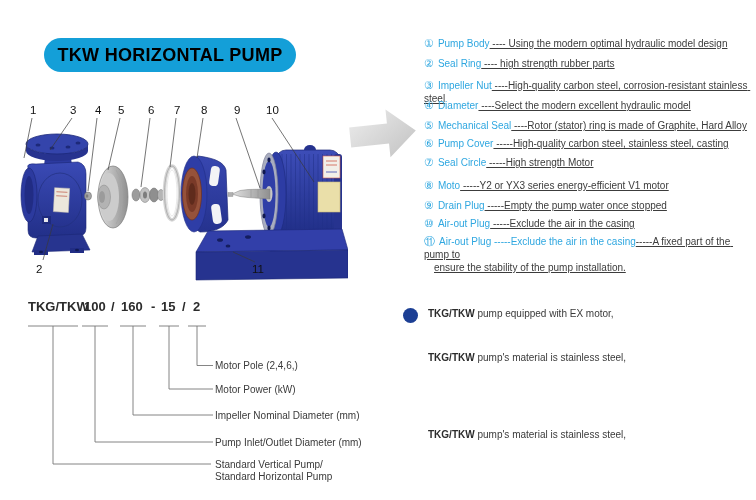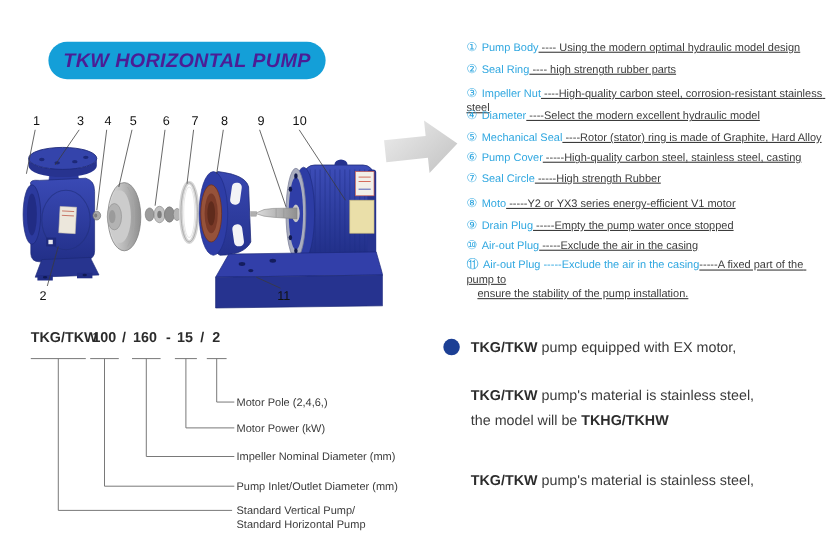--- a/index.html
+++ b/index.html
@@ -2,21 +2,21 @@
 <html><head>
 <meta charset="utf-8">
 <style>
   html,body{margin:0;padding:0;background:#fff;}
   .page{position:relative;width:756px;height:500px;background:#fff;overflow:hidden;
         font-family:"Liberation Sans",sans-serif;}
 
   
   .banner{position:absolute;left:44px;top:38px;width:252px;height:34px;background:#149fd8;
           border-radius:17px;display:flex;align-items:center;justify-content:center;
-          color:#4c1d95;font-weight:bold;font-size:18px;letter-spacing:.3px;font-style:italic;}
+          color:#000000;font-weight:bold;font-size:18px;letter-spacing:.3px;}
 
   
   .diagram{position:absolute;left:8px;top:100px;}
   .arrow{position:absolute;left:348px;top:98px;}
   .callout{font:11.5px "Liberation Sans",sans-serif;fill:#111;}
   .leader{stroke:#3a3a3a;stroke-width:.7;fill:none;}
 
   
   .part{position:absolute;left:424px;width:334px;font-size:10px;line-height:13px;color:#3c3c3c;}
   .badge{color:#2fa7e0;font-size:11px;margin-right:4px;}
@@ -26,21 +26,21 @@
 
   
   .nomen{position:absolute;left:20px;top:295px;}
   .mtok{font:bold 13px "Liberation Sans",sans-serif;fill:#2b2b2b;}
   .mlabel{font:10px "Liberation Sans",sans-serif;fill:#3a3a3a;}
   .mline{stroke:#777;stroke-width:.9;fill:none;}
 
   
   .bullet{position:absolute;left:403px;top:308px;width:15px;height:15px;border-radius:50%;
           background:#1c3f94;}
-  .exline{position:absolute;left:428px;font-size:13px;color:#3a3a3a;white-space:pre;}
+  .exline{position:absolute;left:428px;font-size:10px;color:#3a3a3a;white-space:pre;}
   .exline b{color:#2c2c2c;}
 </style>
 </head>
 <body>
 
 <div class="page">
 
   <div class="banner">TKW HORIZONTAL PUMP</div>
 
   <svg class="diagram" width="340" height="195" viewBox="0 0 340 195">
@@ -198,21 +198,21 @@
     </defs>
     <polygon points="2,26 40,26 40,12 68,36 40,60 40,46 2,46" fill="url(#gradArrow)" transform="rotate(-6 35 36)"></polygon>
   </svg>
 
   <div class="part" style="top:37px"><span class="badge">①</span><span class="pname">Pump Body</span><span class="pdesc"> ---- Using the modern optimal hydraulic model design</span></div>
   <div class="part" style="top:57px"><span class="badge">②</span><span class="pname">Seal Ring</span><span class="pdesc"> ---- high strength rubber parts</span></div>
   <div class="part" style="top:79px"><span class="badge">③</span><span class="pname">Impeller Nut</span><span class="pdesc"> ----High-quality carbon steel, corrosion-resistant stainless steel</span></div>
   <div class="part" style="top:99px"><span class="badge">④</span><span class="pname">Diameter</span><span class="pdesc"> ----Select the modern excellent hydraulic model</span></div>
   <div class="part" style="top:119px"><span class="badge">⑤</span><span class="pname">Mechanical Seal</span><span class="pdesc"> ----Rotor (stator) ring is made of Graphite, Hard Alloy</span></div>
   <div class="part" style="top:137px"><span class="badge">⑥</span><span class="pname">Pump Cover</span><span class="pdesc"> -----High-quality carbon steel, stainless steel, casting</span></div>
-  <div class="part" style="top:156px"><span class="badge">⑦</span><span class="pname">Seal Circle</span><span class="pdesc"> -----High strength Rubber</span></div>
+  <div class="part" style="top:156px"><span class="badge">⑦</span><span class="pname">Seal Circle</span><span class="pdesc"> -----High strength Motor</span></div>
   <div class="part" style="top:179px"><span class="badge">⑧</span><span class="pname">Moto</span><span class="pdesc"> -----Y2 or YX3 series energy-efficient V1 motor</span></div>
   <div class="part" style="top:199px"><span class="badge">⑨</span><span class="pname">Drain Plug</span><span class="pdesc"> -----Empty the pump water once stopped</span></div>
   <div class="part" style="top:217px"><span class="badge">⑩</span><span class="pname">Air-out Plug</span><span class="pdesc"> -----Exclude the air in the casing</span></div>
   <div class="part" style="top:235px"><span class="badge">⑪</span><span class="pname">Air-out Plug -----Exclude the air in the casing</span><span class="pdesc">-----A fixed part of the pump to</span><span class="pdesc pdesc2">ensure the stability of the pump installation.</span></div>
 
   <svg class="nomen" width="360" height="200" viewBox="0 0 360 200">
     <text class="mtok" x="8" y="16">TKG/TKW</text>
     <text class="mtok" x="64" y="16">100</text>
     <text class="mtok" x="91" y="16">/</text>
     <text class="mtok" x="101" y="16">160</text>
@@ -238,16 +238,15 @@
     <text class="mlabel" x="195" y="97.5">Motor Power (kW)</text>
     <text class="mlabel" x="195" y="123.5">Impeller Nominal Diameter (mm)</text>
     <text class="mlabel" x="195" y="150.5">Pump Inlet/Outlet Diameter (mm)</text>
     <text class="mlabel" x="195" y="172.5">Standard Vertical Pump/</text>
     <text class="mlabel" x="195" y="185">Standard Horizontal Pump</text>
   </svg>
 
   <div class="bullet"></div>
   <div class="exline" style="top:308px"><b>TKG/TKW</b><span> pump equipped with EX motor,</span></div>
   <div class="exline" style="top:352px"><b>TKG/TKW</b><span> pump's material is stainless steel,</span></div>
-  <div class="exline" style="top:374px"><span>the model will be </span><b>TKHG/TKHW</b></div>
   <div class="exline" style="top:429px"><b>TKG/TKW</b><span> pump's material is stainless steel,</span></div>
 
 </div>
 
 </body></html>

